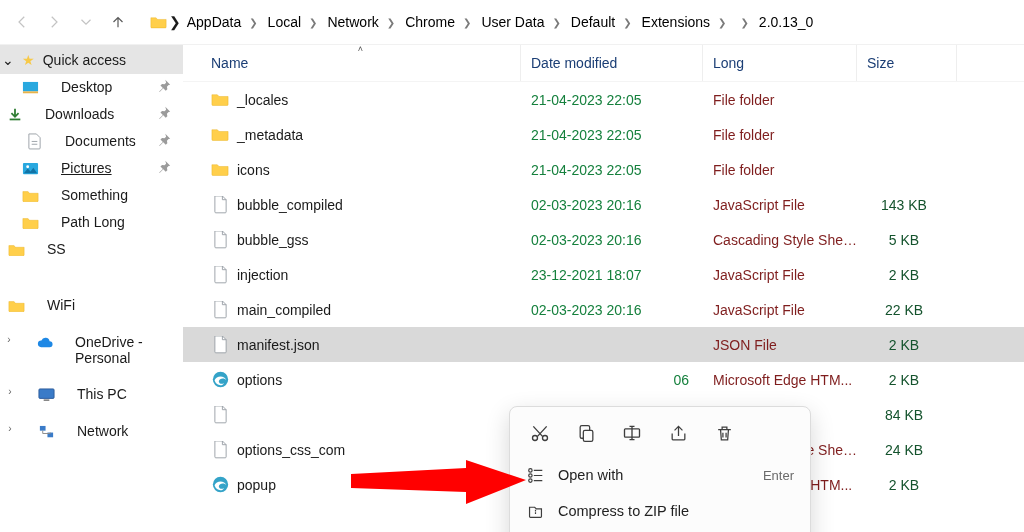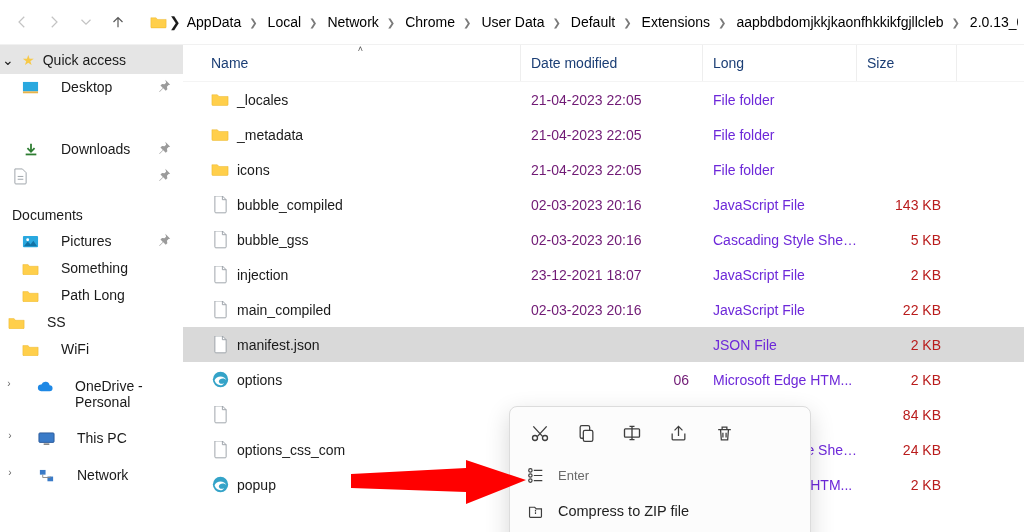--- a/index.html
+++ b/index.html
@@ -25,23 +25,23 @@
   .headers .col{border-right:1px solid #eee;height:100%;display:flex;align-items:center;padding-left:10px;box-sizing:border-box}
   .col-name{width:320px;position:relative}
   .col-date{width:182px}
   .col-type{width:154px}
   .col-size{width:100px;justify-content:flex-start}
   .sort-ind{position:absolute;left:50%;top:-1px;transform:translateX(-50%);font-size:9px;color:#555}
   .row{display:flex;align-items:center;height:35px;padding-left:18px}
   .row.sel{background:#d9d9d9}
   .row .c{padding-left:10px;box-sizing:border-box;white-space:nowrap;overflow:hidden;text-overflow:ellipsis}
   .row .c-name{width:320px;display:flex;align-items:center;gap:8px}
-  .row .c-date{width:182px;color:#701a75}
-  .row .c-type{width:154px;color:#6d28d9}
-  .row .c-size{width:100px;text-align:right;padding-right:16px;color:#b91c1c}
+  .row .c-date{width:182px;color:#15803d}
+  .row .c-type{width:154px;color:#7f1d1d}
+  .row .c-size{width:100px;text-align:center;padding-right:16px;color:#14532d}
   .file-ic{width:18px;height:18px;display:flex;align-items:center;justify-content:center}
   
   .ctx{position:absolute;left:326px;top:361px;width:300px;background:#fcfcfc;border:1px solid #dcdcdc;border-radius:8px;box-shadow:0 8px 24px rgba(0,0,0,.16);padding:6px 0;font-size:14.5px}
   .ctx-icons{display:flex;gap:18px;padding:6px 16px 10px}
   .ctx-icons .cib{width:28px;height:28px;display:flex;align-items:center;justify-content:center;color:#3e3e3e}
   .ctx-item{display:flex;align-items:center;padding:9px 16px;gap:14px;color:#222}
   .ctx-item .lab{flex:1}
   .ctx-item .accel{color:#6a6a6a;font-size:13px}
   .ctx-ic{width:18px;height:18px;display:flex;align-items:center;justify-content:center;color:#3e3e3e}
   
@@ -105,21 +105,20 @@
       </span>
     <span class="crumb">
         <span>Default</span>
         <span class="sep">❯</span>
       </span>
     <span class="crumb">
         <span>Extensions</span>
         <span class="sep">❯</span>
       </span>
     <span class="crumb">
-        <span>aapbdbdomjkkjkaonfhkkikfgjllcleb</span>
         <span class="sep">❯</span>
       </span>
     <span class="crumb">
         <span>2.0.13_0</span>
       </span>
   </div>
 </div>
 
 <div class="body">
   <div class="sidebar">
@@ -134,45 +133,45 @@
             <svg viewBox="0 0 18 14" width="17">
               <rect x="1" y="1" width="16" height="10" fill="#29a8df"></rect>
               <rect x="1" y="11" width="16" height="2" fill="#e8b34a"></rect>
             </svg>
           </span>
           <span>Desktop</span>
           <span class="pin"><svg viewBox="0 0 16 16">
               <path d="M9 1l6 6-2 .5-2 2 .5 3-2 2-3-3L2 16l-.5-.5L6 11 3 8l2-2 3 .5 2-2z"></path>
             </svg></span>
         </div>
-        <div class="tree-item" style="padding-left: 22px; margin-top: 35px;">
+        <div class="tree-item" style="padding-left: 6px;">
           <span class="ic">
             <svg viewBox="0 0 18 16" width="16">
               <path d="M9 2v8M5 7l4 4 4-4" stroke="#2e7d32" stroke-width="2" fill="none"></path>
               <path d="M3 14h12" stroke="#2e7d32" stroke-width="2"></path>
             </svg>
           </span>
           <span>Downloads</span>
           <span class="pin"><svg viewBox="0 0 16 16">
               <path d="M9 1l6 6-2 .5-2 2 .5 3-2 2-3-3L2 16l-.5-.5L6 11 3 8l2-2 3 .5 2-2z"></path>
             </svg></span>
         </div>
-        <div class="tree-item" style="padding-left: 12px; flex-direction: column;">
+        <div class="tree-item" style="padding-left: 26px;">
           <span class="ic">
             <svg viewBox="0 0 16 18" width="15">
               <path class="docpg" d="M2 1h8l4 4v11a1 1 0 0 1-1 1H3a1 1 0 0 1-1-1z"></path>
               <path d="M5 9h6M5 12h6" stroke="#9aa0a6"></path>
             </svg>
           </span>
           <span>Documents</span>
           <span class="pin"><svg viewBox="0 0 16 16">
               <path d="M9 1l6 6-2 .5-2 2 .5 3-2 2-3-3L2 16l-.5-.5L6 11 3 8l2-2 3 .5 2-2z"></path>
             </svg></span>
         </div>
-        <div class="tree-item" style="padding-left: 22px;">
+        <div class="tree-item" style="padding-left: 22px; text-decoration: underline;">
           <span class="ic">
             <svg viewBox="0 0 18 14" width="17">
               <rect x="1" y="1" width="16" height="12" fill="#29a8df" rx="1"></rect>
               <circle cx="6" cy="5" r="1.5" fill="#fff"></circle>
               <path d="M2 12l4-5 3 3 3-4 4 6z" fill="#1173a6"></path>
             </svg>
           </span>
           <span>Pictures</span>
           <span class="pin"><svg viewBox="0 0 16 16">
               <path d="M9 1l6 6-2 .5-2 2 .5 3-2 2-3-3L2 16l-.5-.5L6 11 3 8l2-2 3 .5 2-2z"></path>
@@ -195,21 +194,21 @@
           <span>Path Long</span>
         </div>
         <div class="tree-item" style="padding-left: 8px;">
           <span class="ic">
             <svg viewBox="0 0 20 16" width="18">
               <path class="fld" d="M1 3h6l2 2h10v9a1 1 0 0 1-1 1H2a1 1 0 0 1-1-1z"></path>
             </svg>
           </span>
           <span>SS</span>
         </div>
-        <div class="tree-item" style="padding-left: 22px;">
+        <div class="tree-item" style="padding-left: 8px; margin-top: 29px;">
           <span class="ic">
             <svg viewBox="0 0 20 16" width="18">
               <path class="fld" d="M1 3h6l2 2h10v9a1 1 0 0 1-1 1H2a1 1 0 0 1-1-1z"></path>
             </svg>
           </span>
           <span>WiFi</span>
         </div>
       </div>
     <div style="height:10px"></div>
     <div class="tree-item">
@@ -458,20 +457,21 @@
       </div>
       <div class="ctx-item">
         <span class="ctx-ic">
             <svg width="17" height="17" viewBox="0 0 20 20" fill="none" stroke="currentColor" stroke-width="1.4">
               <circle cx="4" cy="4" r="2"></circle>
               <circle cx="4" cy="10" r="2"></circle>
               <circle cx="4" cy="16" r="2"></circle>
               <path d="M8 4h10M8 10h10M8 16h10"></path>
             </svg>
           </span>
+        <span class="lab">Open with</span>
         <span class="accel">Enter</span>
       </div>
       <div class="ctx-item">
         <span class="ctx-ic">
             <svg width="17" height="17" viewBox="0 0 20 20" fill="none" stroke="currentColor" stroke-width="1.4">
               <path d="M3 5h6l2 2h6v9a1 1 0 0 1-1 1H4a1 1 0 0 1-1-1z"></path>
               <path d="M10 8v2M10 11v2"></path>
             </svg>
           </span>
         <span class="lab">Compress to ZIP file</span>

